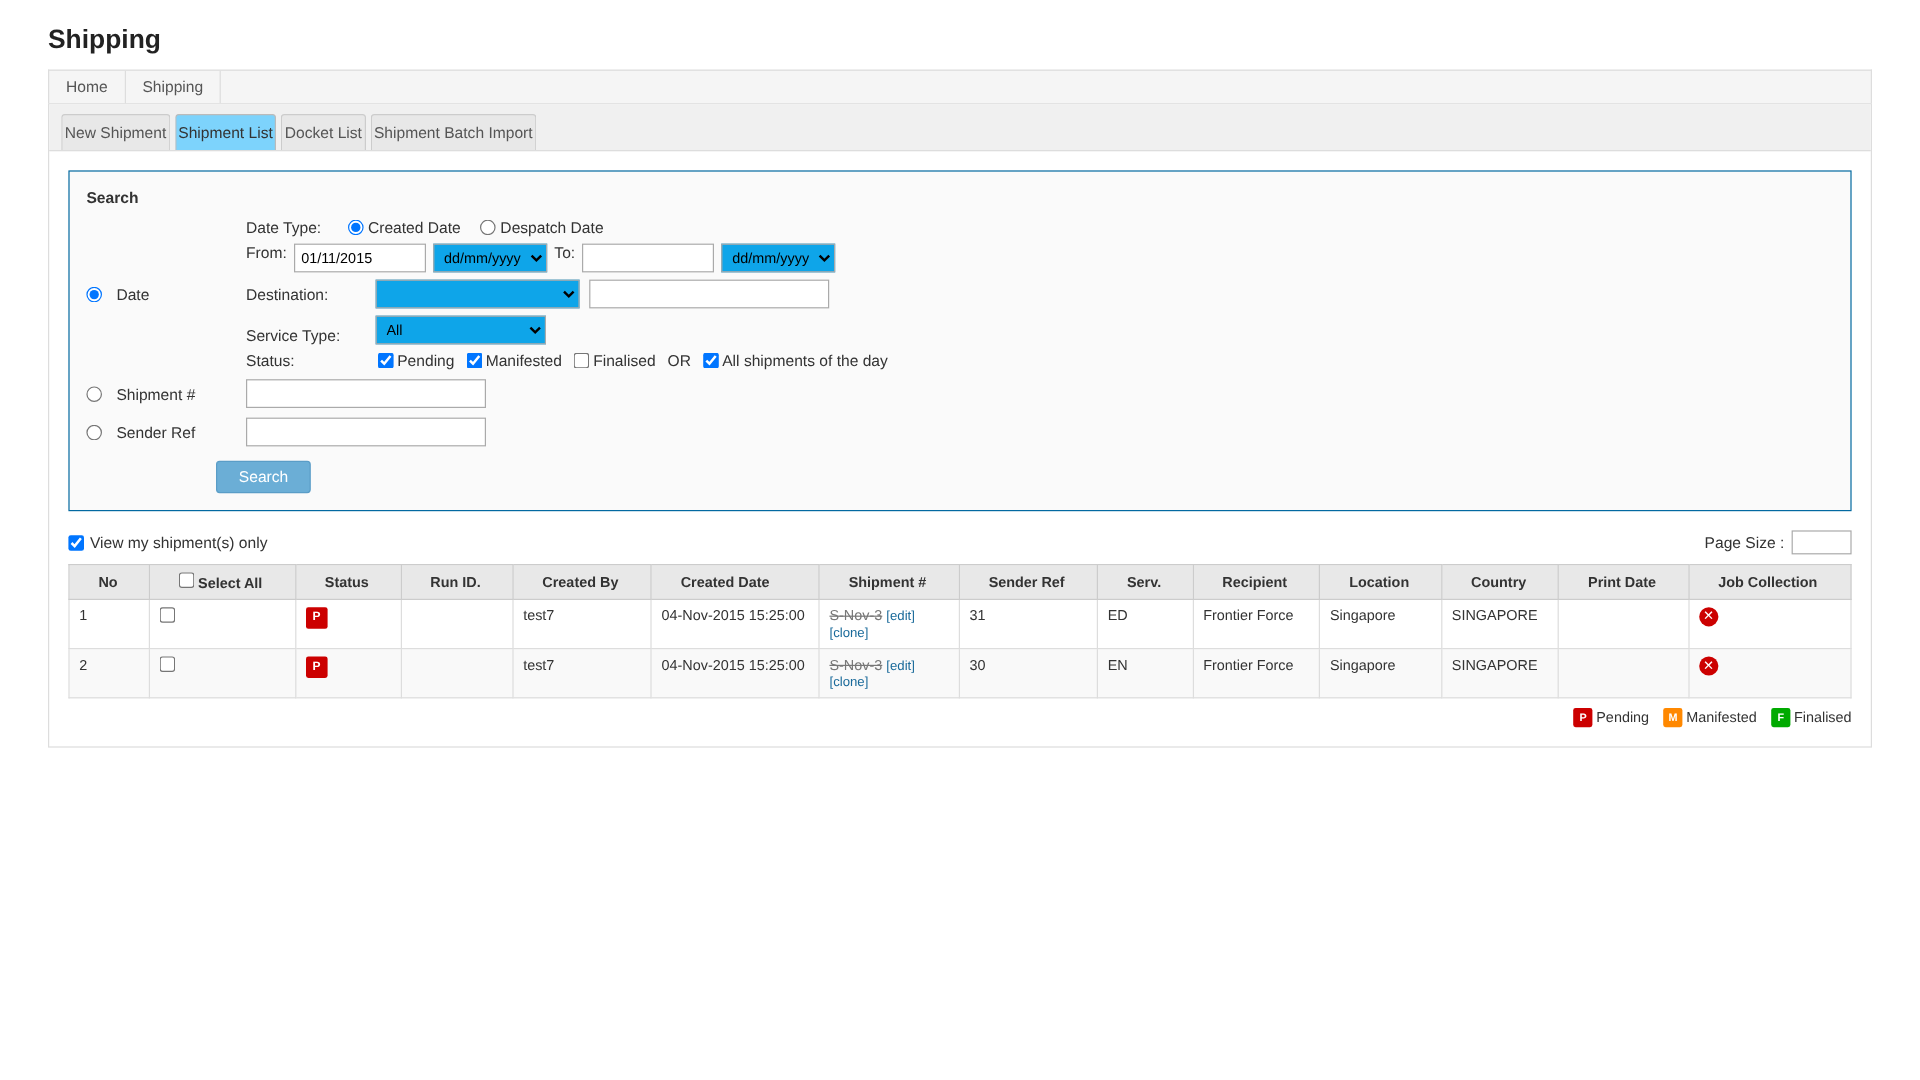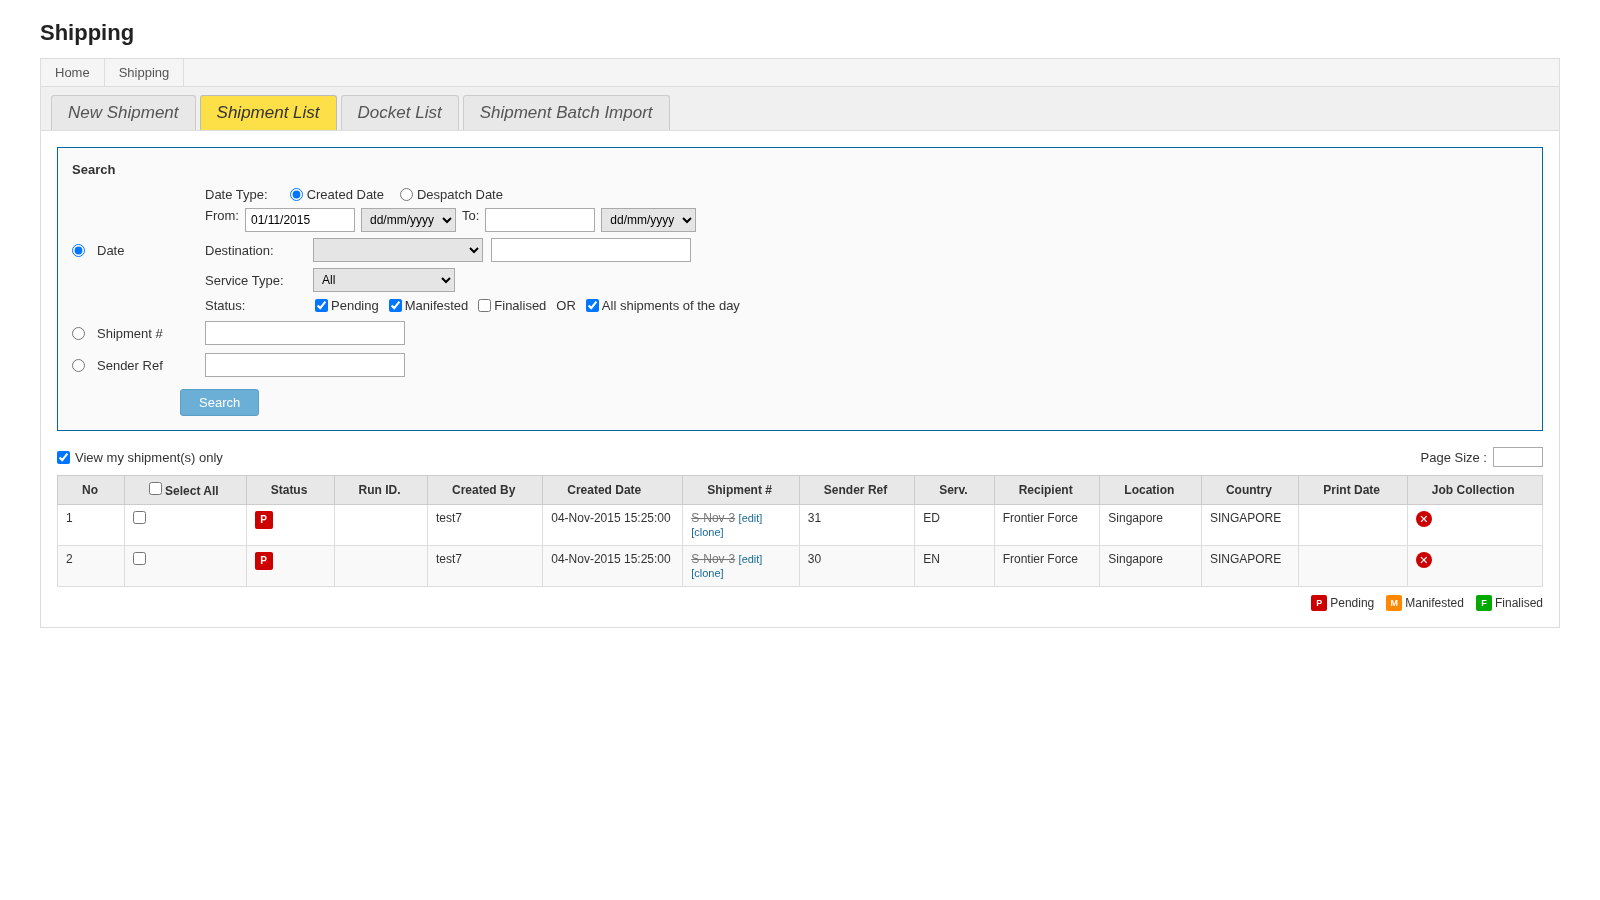--- a/index.html
+++ b/index.html
@@ -38,32 +38,31 @@
       padding: 0;
     }
     .tabs {
       display: flex;
       background: #f0f0f0;
       border-bottom: 1px solid #ddd;
       padding: 8px 10px 0 10px;
       gap: 4px;
     }
     .tab {
-      padding: 7px 16px;
+      padding: 7px 2px;
       border: 1px solid #ccc;
       border-bottom: none;
       background: #e8e8e8;
       cursor: pointer;
-      font-size: 17px;
+      font-size: 13px;
       color: #555;
       border-radius: 3px 3px 0 0;
-      font-style: italic;
     }
     .tab.active {
-      background: #fde047;
+      background: #7dd3fc;
       color: #333;
       border-color: #bbb;
       font-weight: normal;
     }
     .content {
       padding: 16px;
     }
     .search-box {
       border: 1px solid #0369a1;
       padding: 14px;
@@ -93,21 +92,21 @@
       border: 1px solid #aaa;
       padding: 3px 5px;
       font-size: 12px;
       height: 24px;
     }
     .search-row select {
       border: 1px solid #aaa;
       padding: 2px 4px;
       font-size: 12px;
       height: 24px;
-      background: #e5e5e5;
+      background: #0ea5e9;
     }
     .btn-search {
       background: #6baed6;
       color: #fff;
       border: 1px solid #5a9dc7;
       padding: 5px 18px;
       cursor: pointer;
       font-size: 13px;
       border-radius: 3px;
       margin-left: 108px;
@@ -300,21 +299,21 @@
           </div>
 
           <div style="display:flex; align-items:center; gap:8px;">
             <span style="width:100px;">Destination:</span>
             <select style="height:24px; font-size:12px; border:1px solid #aaa; width:170px;">
               <option></option>
             </select>
             <input type="text" style="width: 200px; border: 1px solid rgb(170, 170, 170); padding: 3px 5px; font-size: 12px; height: 24px;">
           </div>
 
-          <div style="display:flex; align-items:center; gap:8px;">
+          <div style="display:flex; align-items:flex-end; gap:8px;">
             <span style="width:100px;">Service Type:</span>
             <select style="height:24px; font-size:12px; border:1px solid #aaa; width:142px;">
               <option>All</option>
             </select>
           </div>
 
           <div style="display:flex; align-items:center; gap:10px;">
             <span style="width:100px;">Status:</span>
             <label style="display:flex; align-items:center; gap:3px;">
               <input type="checkbox" checked="" style="">

